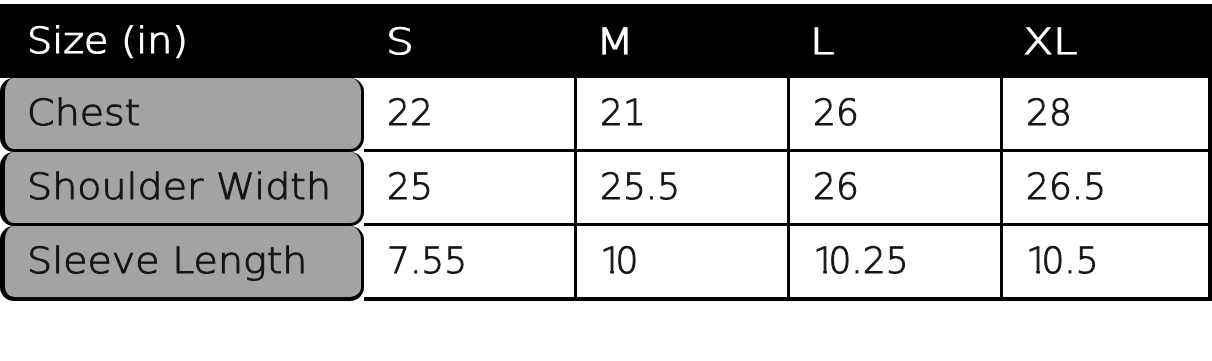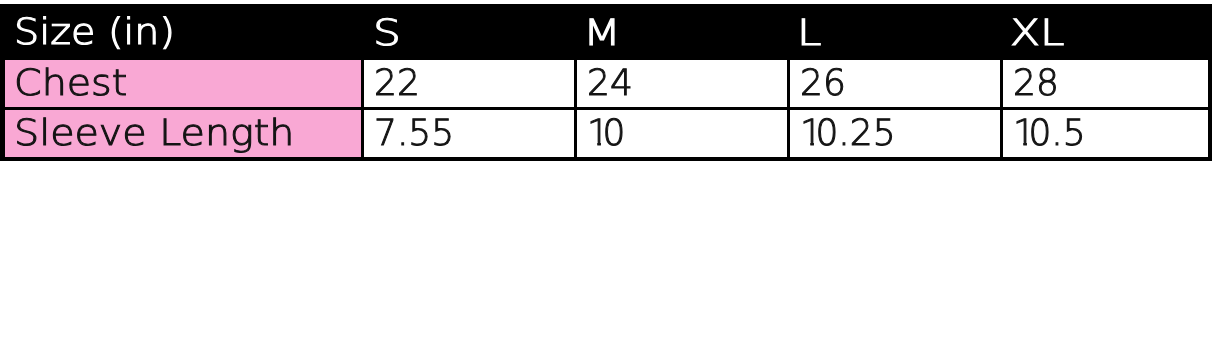--- a/index.html
+++ b/index.html
@@ -27,21 +27,21 @@
     width: 1212px;
     border-collapse: separate;
     border-spacing: 0;
     table-layout: fixed;
     font-size: 36px;
     font-weight: 300;
     color: #141414;
   }
   table.size-chart th,
   table.size-chart td {
-    padding: 4px;
+    padding: 17px;
     text-align: left;
     vertical-align: middle;
     line-height: 1.0;
     font-weight: 300;
     white-space: nowrap;
     overflow: hidden;
     box-sizing: border-box;
     border-right: 3px solid #000000;
     border-bottom: 3px solid #000000;
     height: 50px;
@@ -57,21 +57,22 @@
   table.size-chart thead th {
     background: #000000;
     color: #ffffff;
     border-color: #000000;
     height: 56px;
   }
   table.size-chart tbody td {
     background: #ffffff;
   }
   table.size-chart tbody td.rowlabel {
-    background: #f9a8d4;
+    background: #a3a3a3;
+    border-radius: 14px;
   }
   table.size-chart tbody tr:last-child td {
     border-bottom: 4px solid #000000;
     height: 51px;
   }
   col.c-label { width: 364px; }
   col.c-val   { width: 213px; }
   col.c-val-last { width: 209px; }
 
   
@@ -117,23 +118,30 @@
         <th><span class="tx tx-size tx-size-s">S</span></th>
         <th><span class="tx tx-size tx-size-m">M</span></th>
         <th><span class="tx tx-size tx-size-l">L</span></th>
         <th><span class="tx tx-size tx-size-xl">XL</span></th>
       </tr>
     </thead>
     <tbody>
       <tr>
         <td class="rowlabel"><span class="tx tx-label">Chest</span></td>
         <td><span class="tx tx-num">22</span></td>
-        <td><span class="tx tx-num">24</span></td>
+        <td><span class="tx tx-num">21</span></td>
         <td><span class="tx tx-num">26</span></td>
         <td><span class="tx tx-num">28</span></td>
+      </tr>
+      <tr>
+        <td class="rowlabel"><span class="tx tx-label">Shoulder Width</span></td>
+        <td><span class="tx tx-num">25</span></td>
+        <td><span class="tx tx-num">25.5</span></td>
+        <td><span class="tx tx-num">26</span></td>
+        <td><span class="tx tx-num">26.5</span></td>
       </tr>
       <tr>
         <td class="rowlabel"><span class="tx tx-label">Sleeve Length</span></td>
         <td><span class="tx tx-num">7.55</span></td>
         <td><span class="tx tx-num"><i class="glyph-one">1</i>0</span></td>
         <td><span class="tx tx-num"><i class="glyph-one">1</i>0.25</span></td>
         <td><span class="tx tx-num"><i class="glyph-one">1</i>0.5</span></td>
       </tr>
     </tbody>
   </table>

